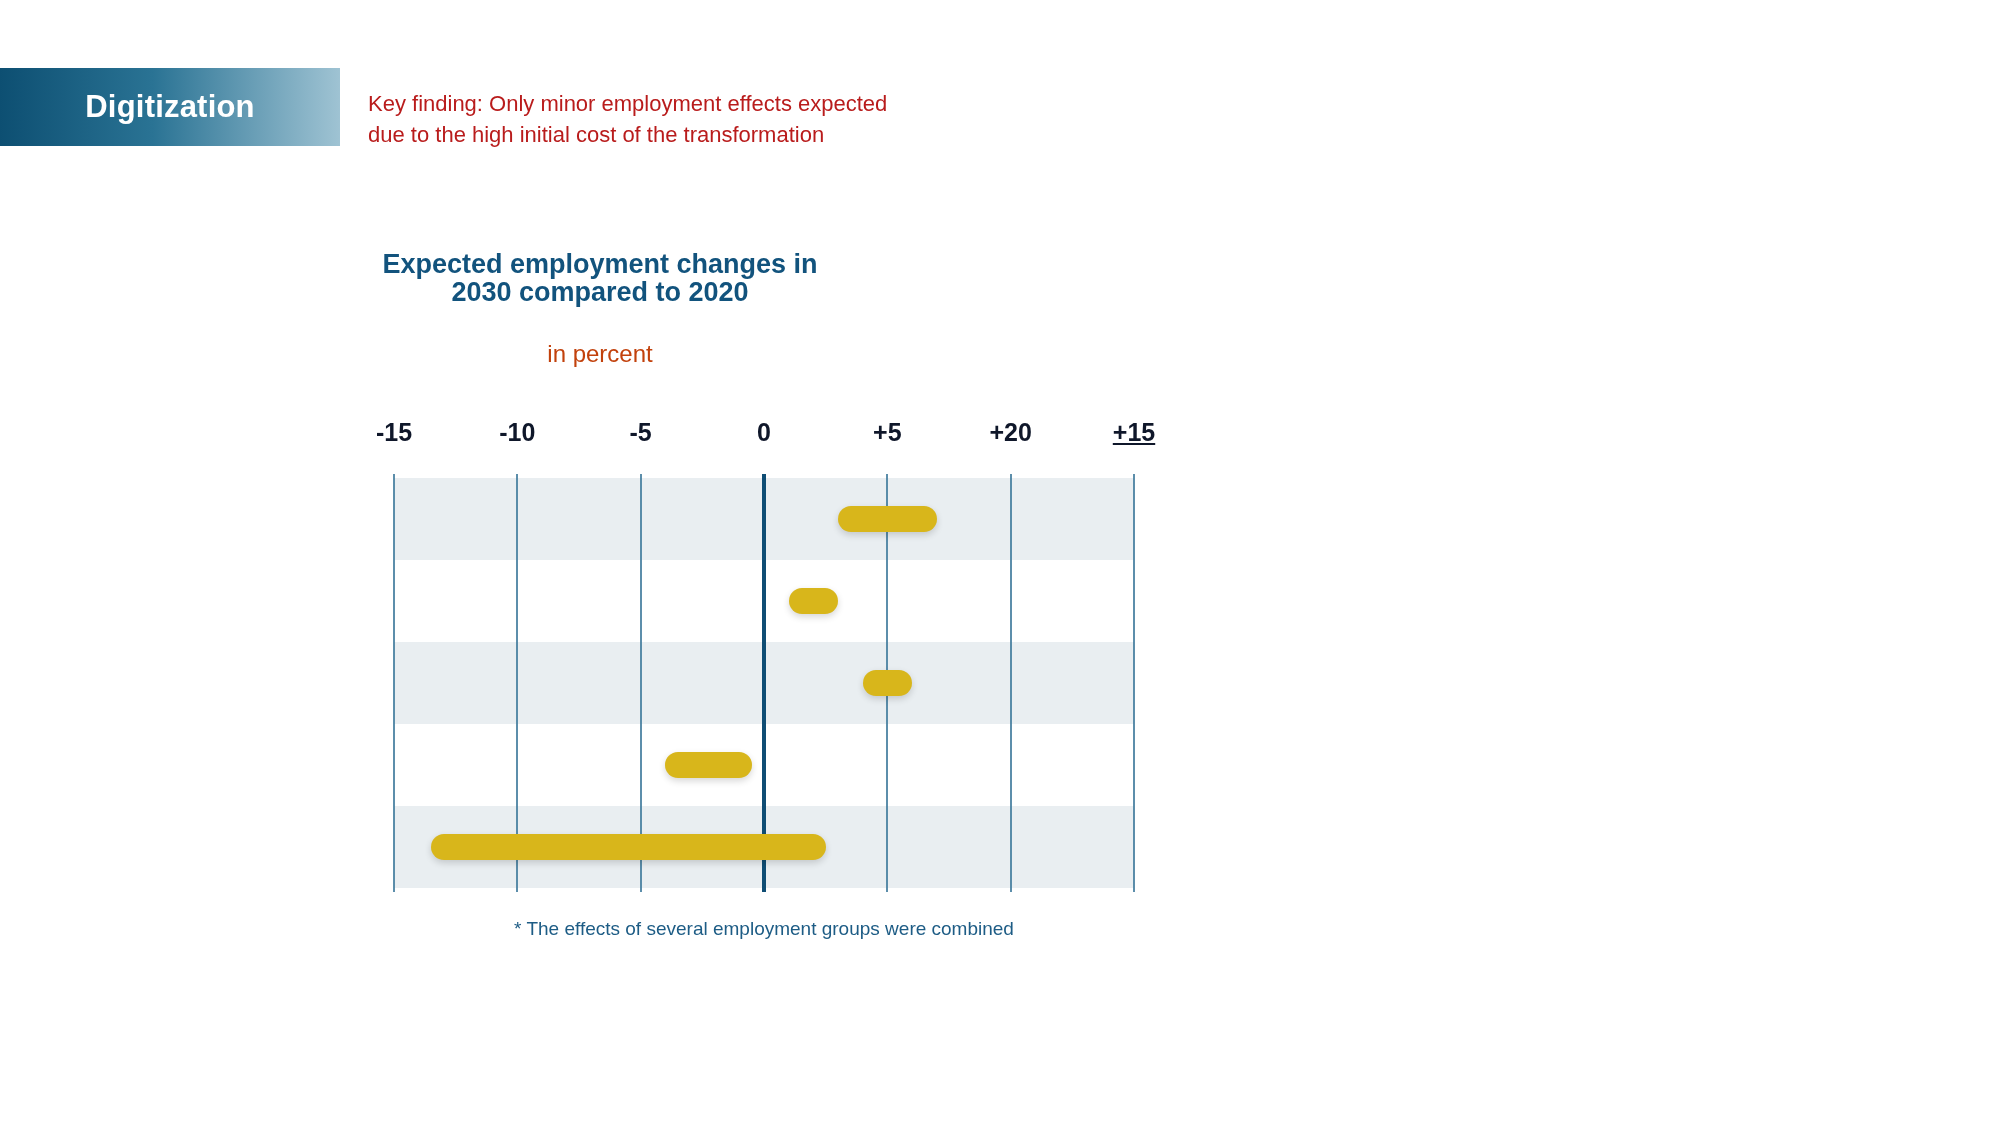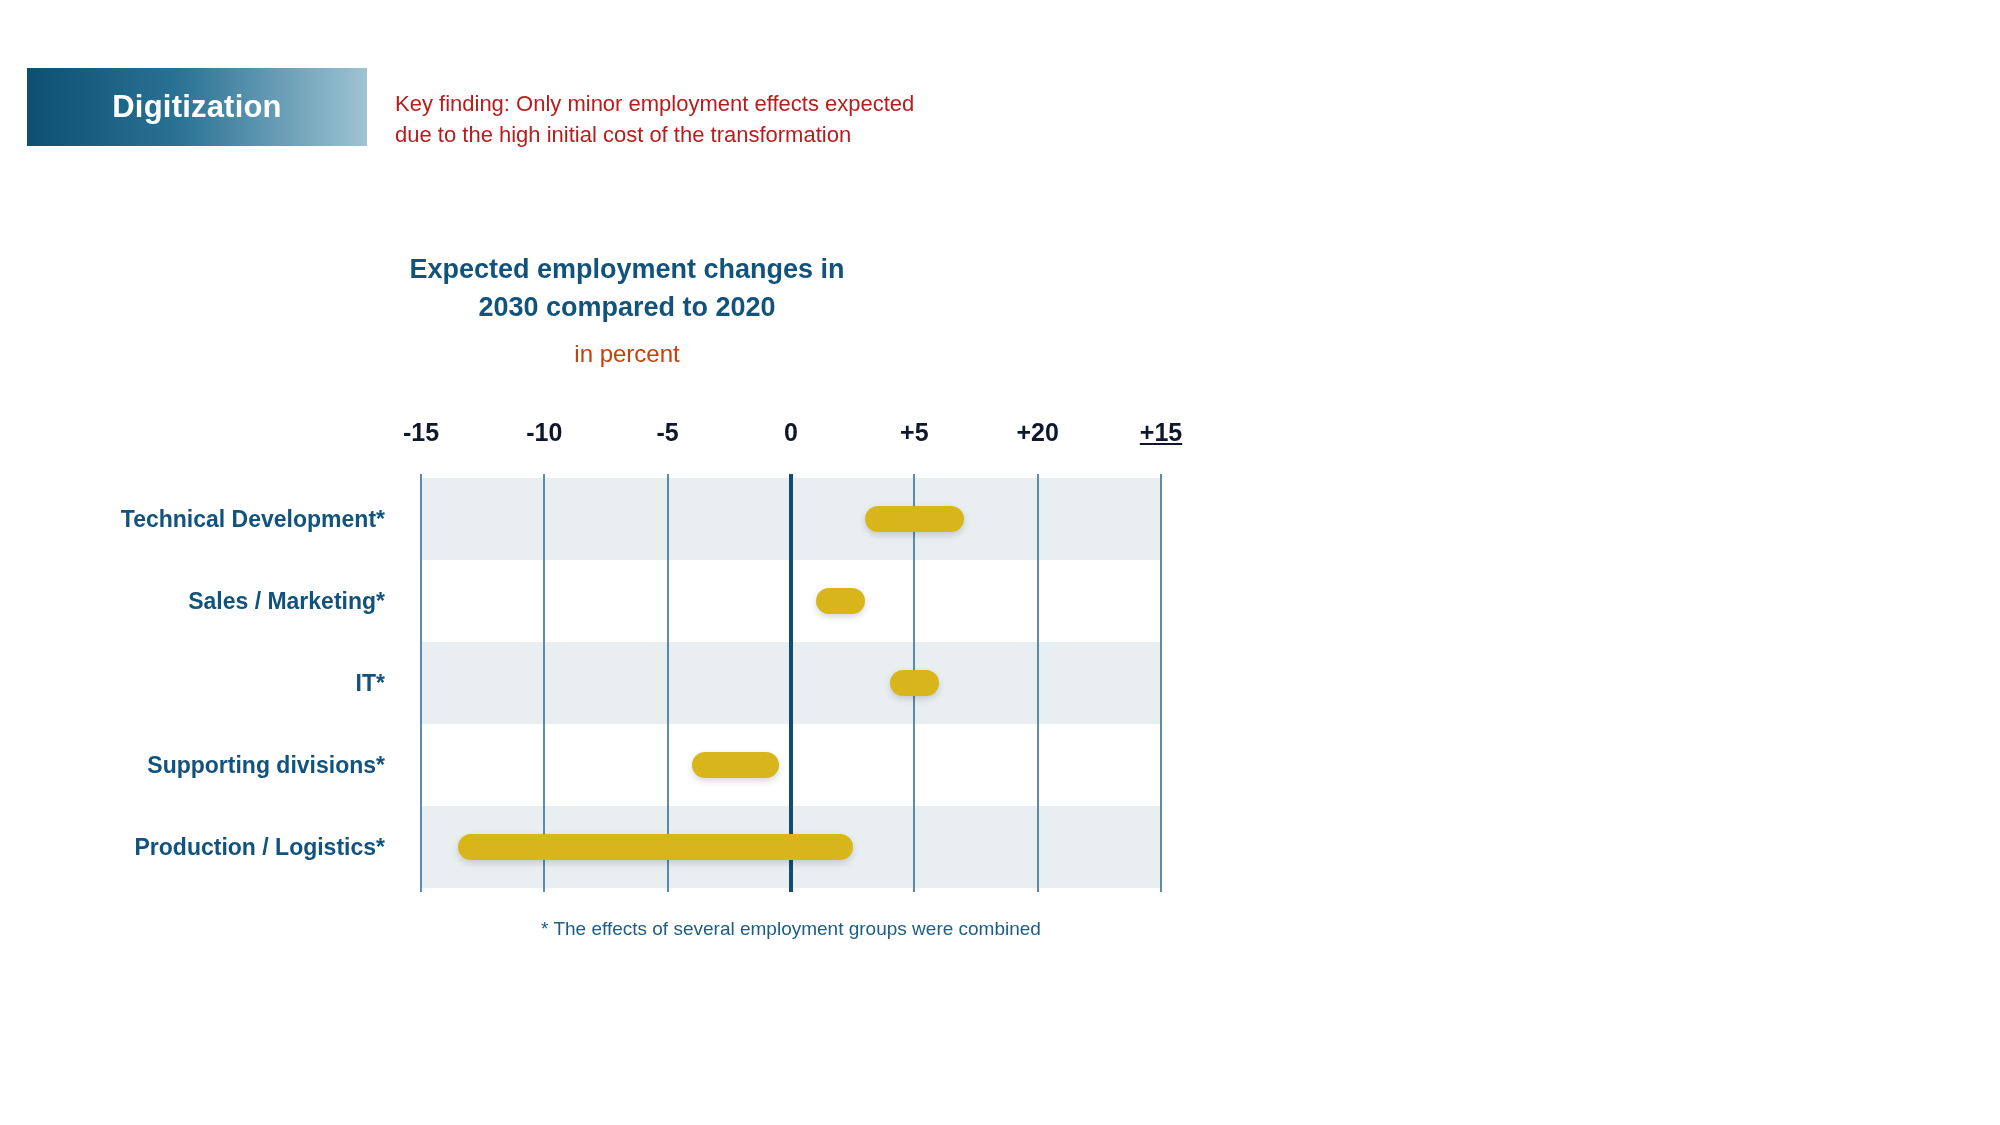--- a/index.html
+++ b/index.html
@@ -2,21 +2,21 @@
 <html><head>
 <meta charset="utf-8">
 <style>
   * { box-sizing: border-box; margin: 0; padding: 0; }
   html, body {
     width: 2000px; height: 1125px;
     background: #ffffff;
     font-family: "Liberation Sans", sans-serif;
     overflow: hidden;
   }
-  .page { position: relative; width: 1712px; height: 1125px; background:#fff;margin-left:27px; }
+  .page { position: relative; width: 1712px; height: 1125px; background:#fff; }
 
   
   .badge {
     position: absolute; left: 0; top: 68px;
     width: 340px; height: 78px;
     background: linear-gradient(90deg, #0d4f72 0%, #2a7394 45%, #9fc3d3 100%);
     display: flex; align-items: center; justify-content: center;
   }
   .badge-label {
     color: #ffffff; font-size: 31px; font-weight: bold; letter-spacing: .2px;
@@ -25,21 +25,21 @@
     position: absolute; left: 368px; top: 88px;
     color: #b91c1c; font-size: 22px; line-height: 31px; font-weight: 400;
     white-space: pre-line;
   }
 
   
   .chart-wrap { position: absolute; left: 0; top: 0; width: 1300px; height: 1125px; }
   .chart-title {
     position: absolute; left: 350px; top: 250px; width: 500px;
     text-align: center; color: #12537d; font-size: 27px; font-weight: bold;
-    line-height: 38px; white-space: pre-line;
+    line-height: 28px; white-space: pre-line;
   }
   .chart-subtitle {
     position: absolute; left: 350px; top: 340px; width: 500px;
     text-align: center; color: #c2410c; font-size: 24px; font-weight: 400;
   }
 
   
   .tick-row { position: absolute; left: 394px; top: 418px; width: 740px; height: 34px; }
   .tick {
     position: absolute; top: 0; transform: translateX(-50%);
@@ -101,27 +101,20 @@
     <div class="tick-row" id="tick-row">
         <span class="tick" style="left: 0px;">-15</span>
         <span class="tick" style="left: 123.333px;">-10</span>
         <span class="tick" style="left: 246.667px;">-5</span>
         <span class="tick" style="left: 370px;">0</span>
         <span class="tick" style="left: 493.333px;">+5</span>
         <span class="tick" style="left: 616.667px;">+20</span>
         <span class="tick" style="left: 740px; text-decoration: underline;">+15</span>
       </div>
 
-    <div class="cat-labels" id="cat-labels">
-        <div class="cat-label" style="top: 41px;">Technical Development*</div>
-        <div class="cat-label" style="top: 123px;">Sales / Marketing*</div>
-        <div class="cat-label" style="top: 205px;">IT*</div>
-        <div class="cat-label" style="top: 287px;">Supporting divisions*</div>
-        <div class="cat-label" style="top: 369px;">Production / Logistics*</div>
-      </div>
 
     <div class="plot" id="plot">
         <div class="stripe alt" style="top: 0px; height: 82px;"></div>
         <div class="stripe plain" style="top: 82px; height: 82px;"></div>
         <div class="stripe alt" style="top: 164px; height: 82px;"></div>
         <div class="stripe plain" style="top: 246px; height: 82px;"></div>
         <div class="stripe alt" style="top: 328px; height: 82px;"></div>
         <div class="gridline" style="left: -1px;"></div>
         <div class="gridline" style="left: 122.333px;"></div>
         <div class="gridline" style="left: 245.667px;"></div>

